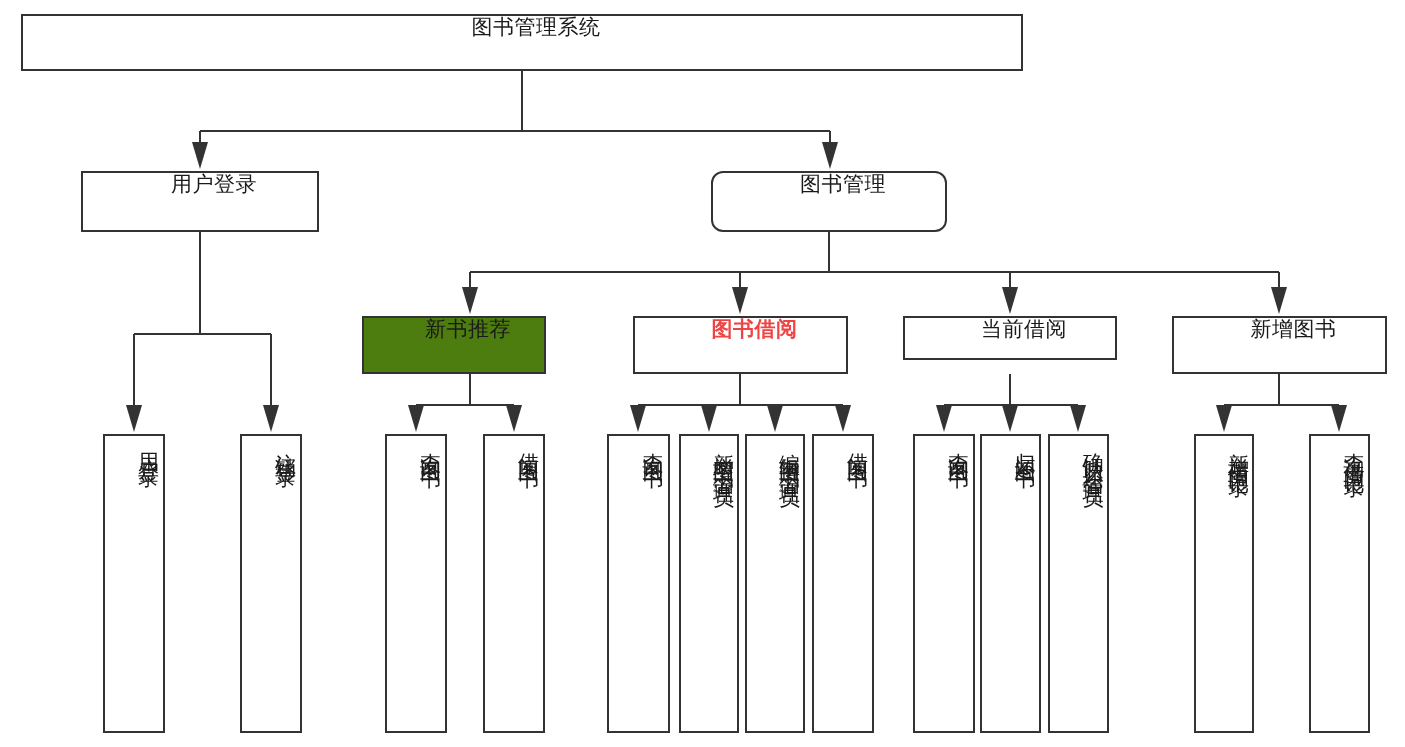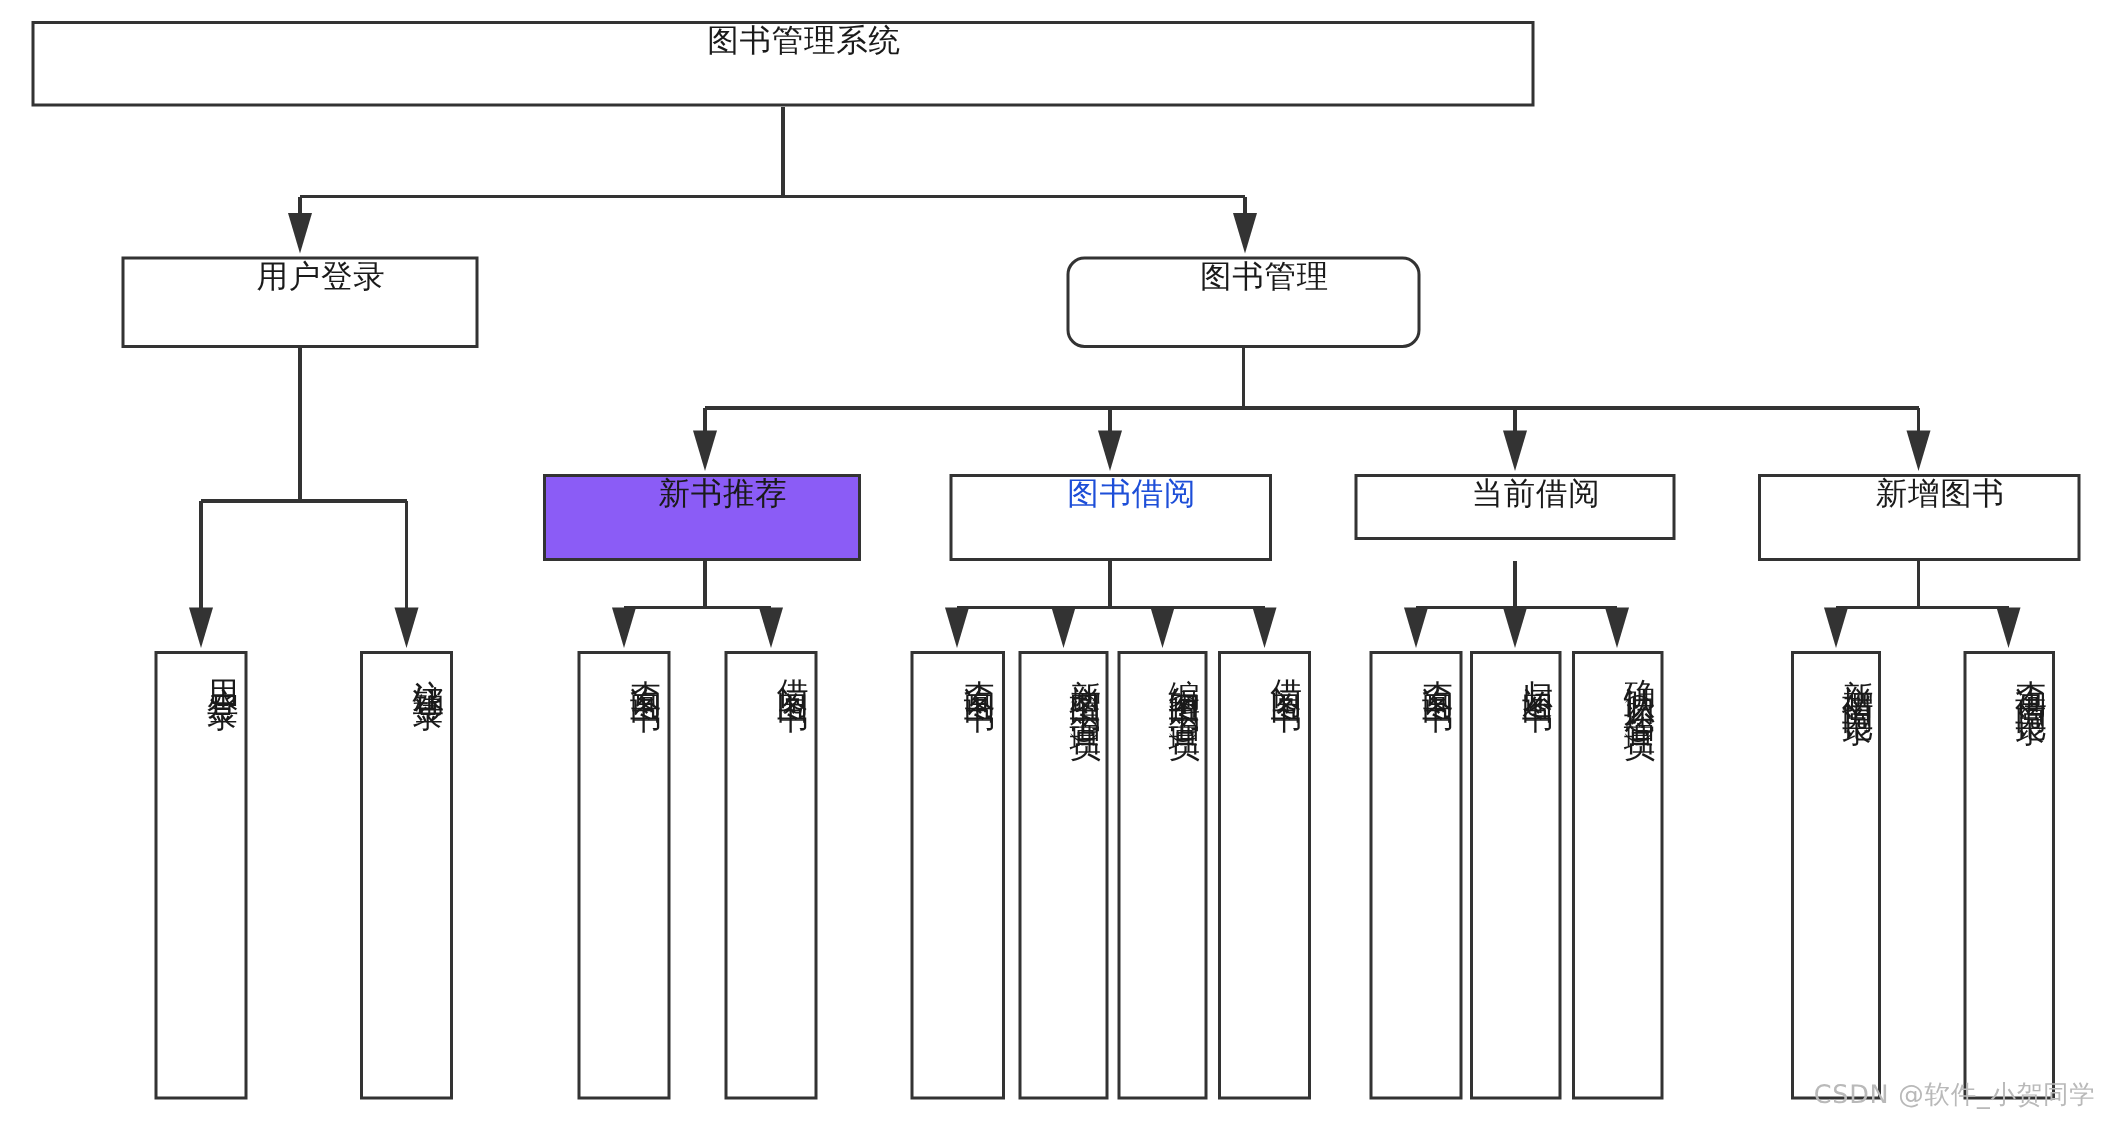--- a/index.html
+++ b/index.html
@@ -128,25 +128,25 @@
   <div id="node-layer">
       <div class="node-box" style="left: 21px; top: 14px; width: 1002px; height: 57px; border-color: rgb(51, 51, 51); background: rgb(255, 255, 255);">
         <span class="node-label-h" style="color: rgb(26, 26, 26);">图书管理系统</span>
       </div>
       <div class="node-box" style="left: 81px; top: 171px; width: 238px; height: 61px; border-color: rgb(51, 51, 51); background: rgb(255, 255, 255);">
         <span class="node-label-h" style="color: rgb(26, 26, 26);">用户登录</span>
       </div>
       <div class="node-box" style="left: 711px; top: 171px; width: 236px; height: 61px; border-color: rgb(51, 51, 51); background: rgb(255, 255, 255); border-radius: 12px;">
         <span class="node-label-h" style="color: rgb(26, 26, 26);">图书管理</span>
       </div>
-      <div class="node-box" style="left: 362px; top: 316px; width: 212px; height: 58px; border-color: rgb(51, 51, 51); background: #8b5cf6;">
+      <div class="node-box" style="left: 362px; top: 316px; width: 184px; height: 58px; border-color: rgb(51, 51, 51); background: #4d7c0f;">
         <span class="node-label-h" style="color: rgb(26, 26, 26);">新书推荐</span>
       </div>
       <div class="node-box" style="left: 633px; top: 316px; width: 215px; height: 58px; border-color: rgb(51, 51, 51); background: rgb(255, 255, 255);">
-        <span class="node-label-h" style="color: #1d4ed8;">图书借阅</span>
+        <span class="node-label-h" style="color: #ef4444; font-weight: bold;">图书借阅</span>
       </div>
       <div class="node-box" style="left: 903px; top: 316px; width: 214px; height: 44px; border-color: rgb(51, 51, 51); background: rgb(255, 255, 255);">
         <span class="node-label-h" style="color: rgb(26, 26, 26);">当前借阅</span>
       </div>
       <div class="node-box" style="left: 1172px; top: 316px; width: 215px; height: 58px; border-color: rgb(51, 51, 51); background: rgb(255, 255, 255);">
         <span class="node-label-h" style="color: rgb(26, 26, 26);">新增图书</span>
       </div>
       <div class="node-box" style="left: 103px; top: 434px; width: 62px; height: 299px; border-color: rgb(51, 51, 51); background: rgb(255, 255, 255);">
         <span class="node-label-v" style="color: rgb(26, 26, 26);">用户登录</span>
       </div>
@@ -181,15 +181,14 @@
         <span class="node-label-v" style="color: rgb(26, 26, 26);">确认归还（管理员）</span>
       </div>
       <div class="node-box" style="left: 1194px; top: 434px; width: 60px; height: 299px; border-color: rgb(51, 51, 51); background: rgb(255, 255, 255);">
         <span class="node-label-v" style="color: rgb(26, 26, 26);">新增借阅记录</span>
       </div>
       <div class="node-box" style="left: 1309px; top: 434px; width: 61px; height: 299px; border-color: rgb(51, 51, 51); background: rgb(255, 255, 255);">
         <span class="node-label-v" style="color: rgb(26, 26, 26);">查询借阅记录</span>
       </div>
     </div>
 
-  <div id="watermark">CSDN @软件_小贺同学</div>
 
 </div>
 
 </body></html>

